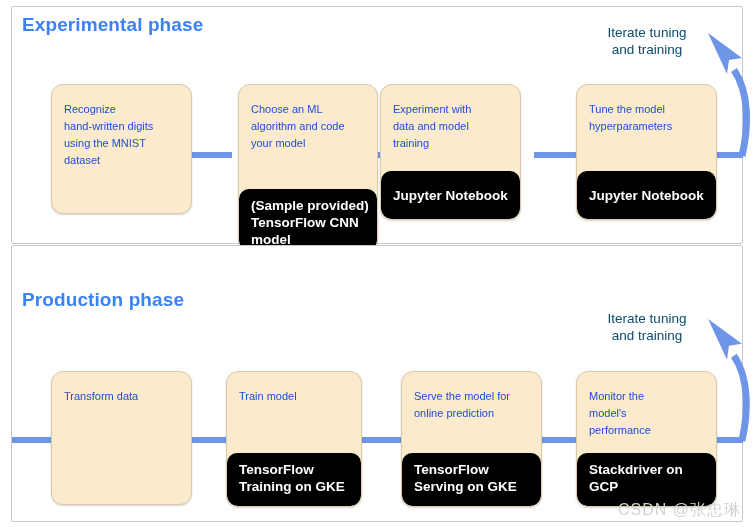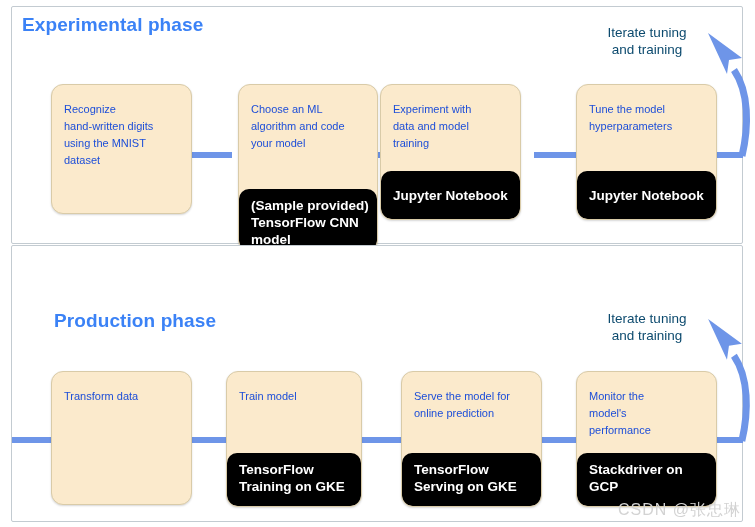--- a/index.html
+++ b/index.html
@@ -46,21 +46,21 @@
 
   .phase-title {
     position: absolute;
     color: #3b82f6;
     font-size: 19px;
     font-weight: bold;
     letter-spacing: 0.1px;
     white-space: nowrap;
   }
   #title-experimental { left: 22px; top: 14px; }
-  #title-production  { left: 22px; top: 310px; margin-left: 32px; }
+  #title-production  { left: 22px; top: 289px; }
 
   
   .connector {
     position: absolute;
     height: 6px;
     background: #6e95e8;
   }
 
   
   .card {

